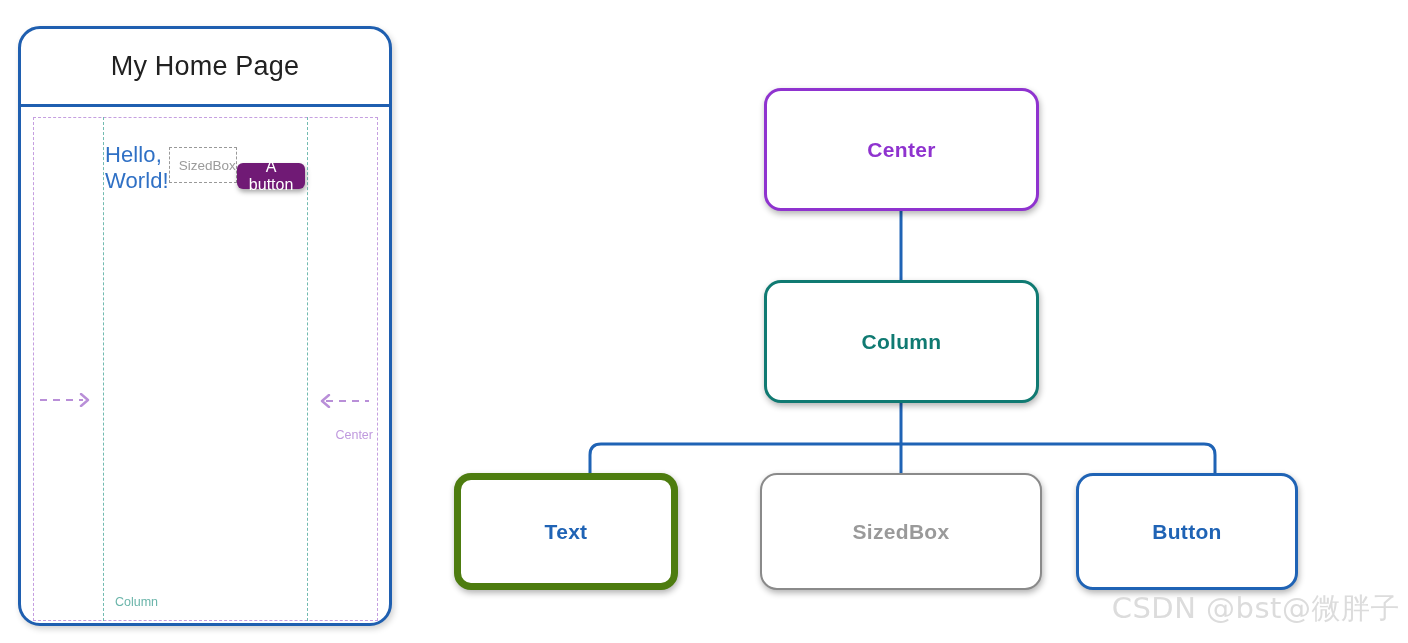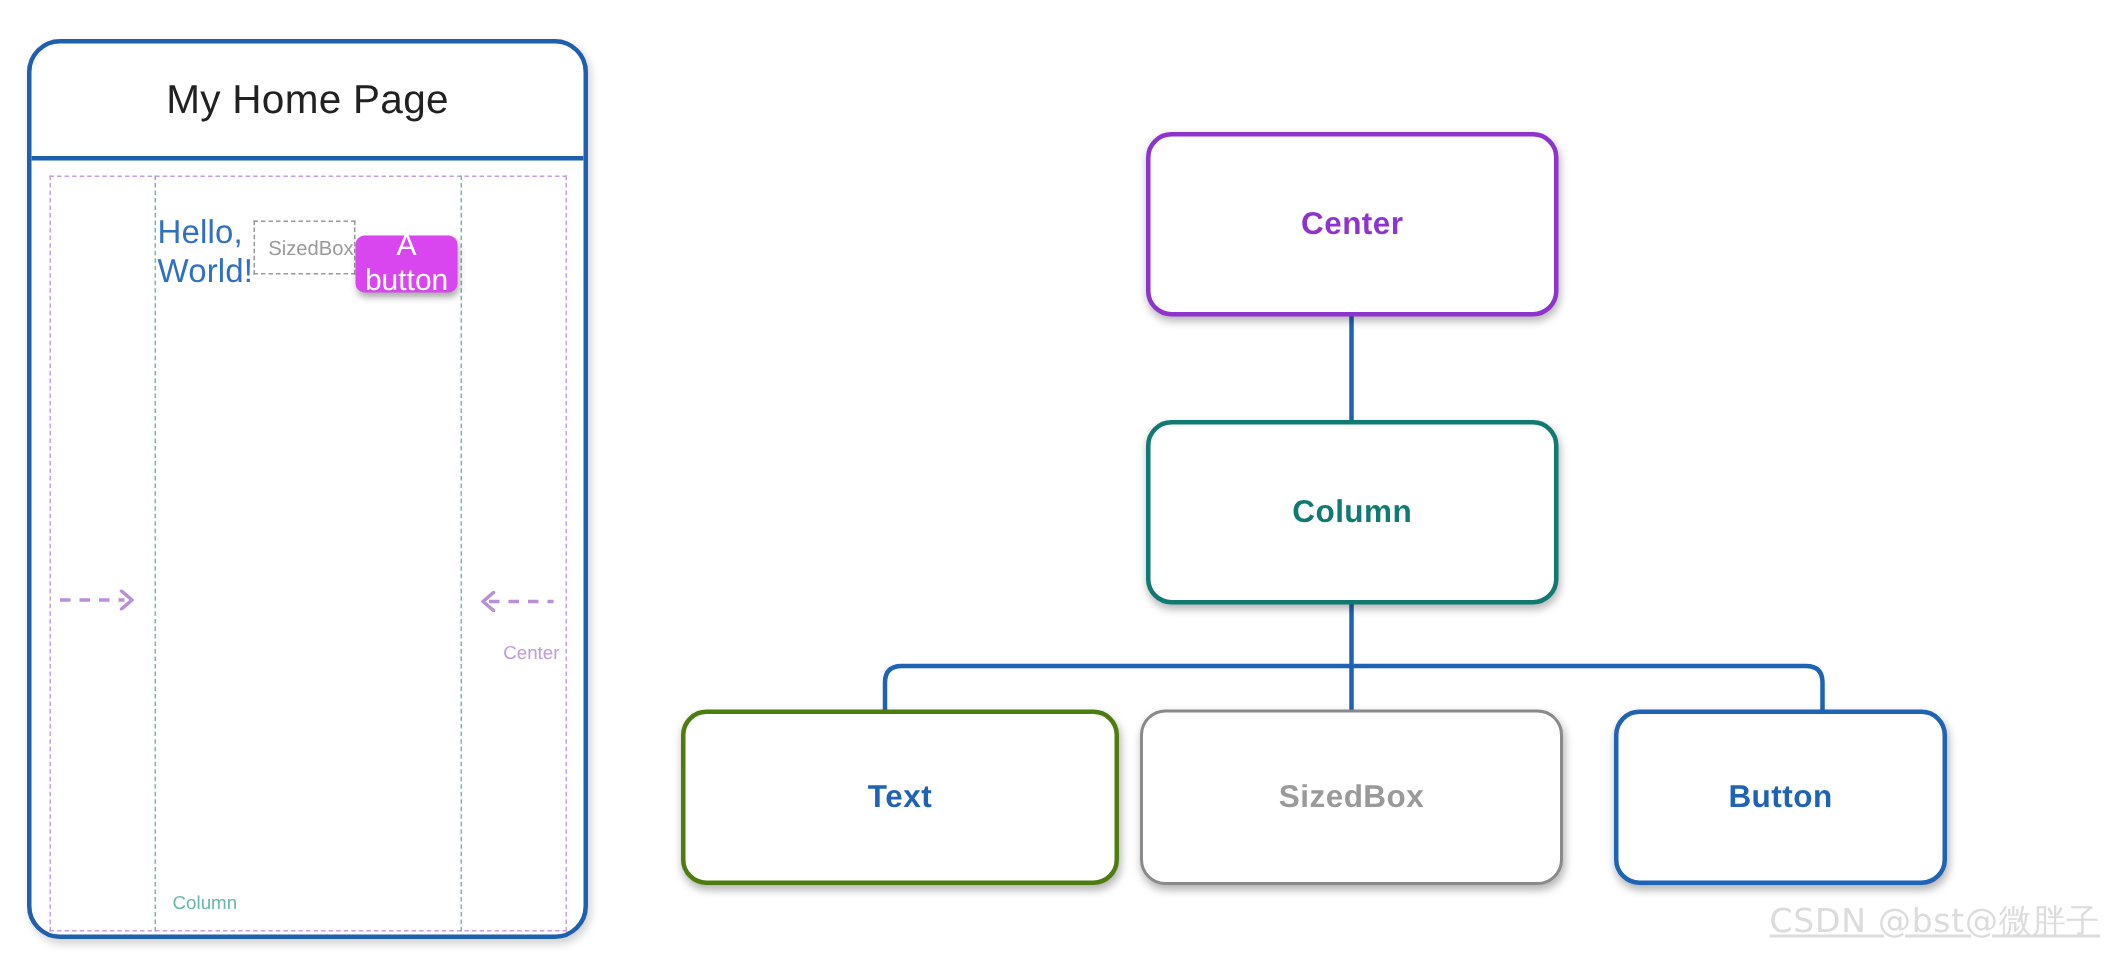--- a/index.html
+++ b/index.html
@@ -119,26 +119,26 @@
     box-sizing: border-box;
     display: flex;
     align-items: center;
     padding-left: 9px;
     color: #9b9b9b;
     font-size: 13.5px;
   }
   #a-button {
     margin-top: 22px;
     width: 192px;
-    height: 38px;
-    background: #d946ef;
+    height: 26px;
+    background: #701a75;
     color: #ffffff;
     border: none;
     border-radius: 6px;
-    font-size: 20px;
+    font-size: 16px;
     font-family: inherit;
     cursor: pointer;
     box-shadow: 1px 3px 5px rgba(0,0,0,0.35);
     display: flex;
     align-items: center;
     justify-content: center;
   }
 
   
   #tree-diagram {
@@ -175,22 +175,22 @@
   }
   #node-column {
     left: 334px; top: 280px;
     width: 275px; height: 123px;
     border: 3px solid #107a72;
     color: #107a72;
     box-shadow: 1px 3px 6px rgba(0,0,0,0.30);
   }
   #node-text {
     left: 24px; top: 473px;
-    width: 292px; height: 117px;
-    border: 3px solid #4d7c0f;
+    width: 224px; height: 117px;
+    border: 7px solid #4d7c0f;
     color: #1f63b5;
     box-shadow: 1px 3px 6px rgba(0,0,0,0.30);
   }
   #node-sizedbox {
     left: 330px; top: 473px;
     width: 282px; height: 117px;
     border: 2.5px solid #8a8a8a;
     color: #9a9a9a;
     box-shadow: 1px 3px 6px rgba(0,0,0,0.30);
   }
@@ -200,26 +200,25 @@
     border: 3px solid #1f63b5;
     color: #1f63b5;
     box-shadow: 1px 3px 6px rgba(0,0,0,0.30);
   }
 
   
   #watermark {
     position: absolute;
     right: 8px;
     bottom: 14px;
-    font-size: 22px;
+    font-size: 29px;
     color: #dcdcdc;
     letter-spacing: 0.5px;
     white-space: nowrap;
     font-family: "DejaVu Sans", "Liberation Sans", sans-serif;
-    text-decoration: underline;
   }
 </style>
 </head>
 <body>
 
 <div id="phone-mock">
 
   <div id="phone-appbar">
     <div id="phone-appbar-title">My Home Page</div>
   </div>

